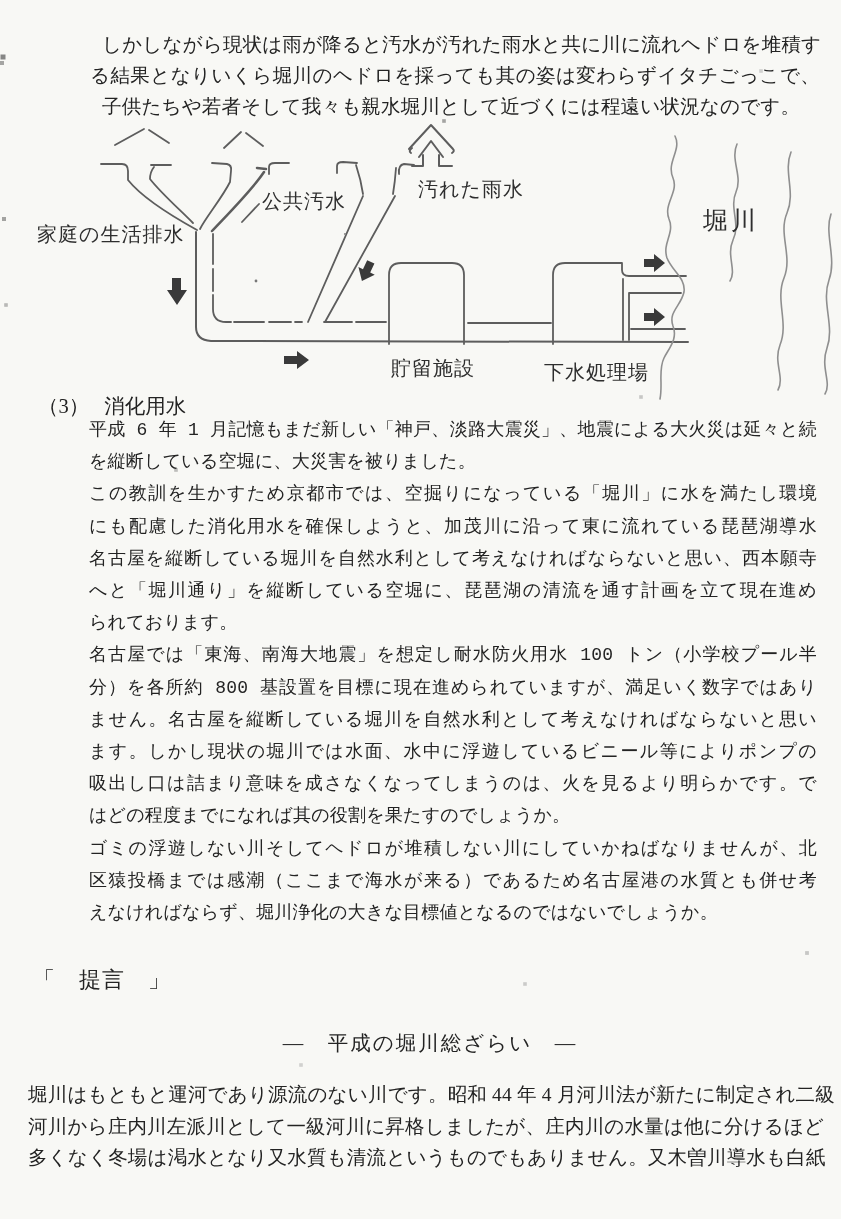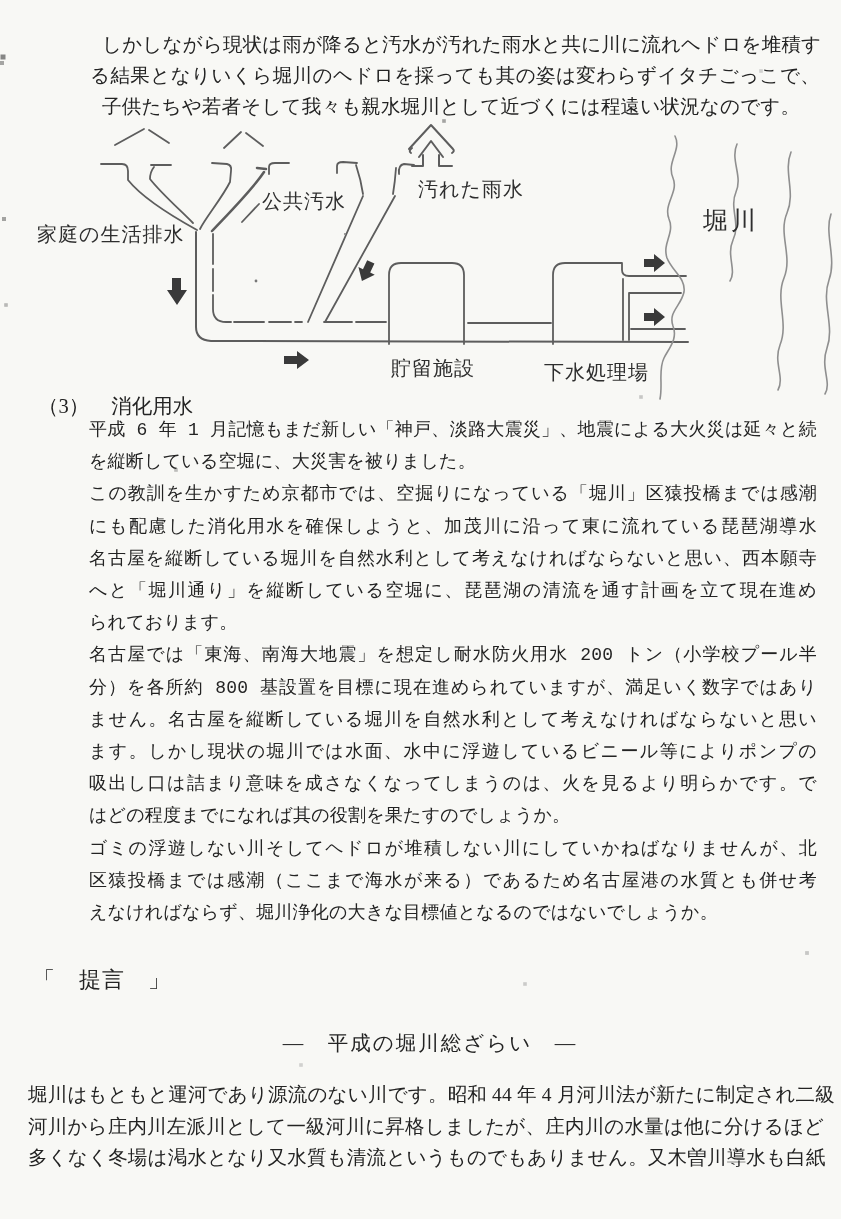--- a/index.html
+++ b/index.html
@@ -18,21 +18,21 @@
     text-align-last:justify;
     text-justify:inter-character;
     white-space:nowrap;
   }
   .tline.tend{ text-align-last:left; }
   .tline.tind{ text-indent:12px; }
   #intro{ left:90px; top:29px; width:730px; font-size:19.5px; line-height:31.2px; letter-spacing:.2px;}
   #section-body{ left:89px; top:414px; width:728px; font-size:18px; line-height:32.2px; letter-spacing:.2px;font-family:Liberation Mono, monospace;}
   #closing-para{ left:28px; top:1079px; width:790px; font-size:19.5px; line-height:31.5px; letter-spacing:.2px;}
   #section-heading{ position:absolute; left:38px; top:392px; font-size:20.5px; white-space:nowrap;}
-  #section-heading .ttl{ margin-left:22px; }
+  #section-heading .ttl{ margin-left:15px; }
   #proposal-title{ position:absolute; left:33px; top:965px; font-size:22px; letter-spacing:1px; white-space:nowrap;}
   #proposal-subtitle{ position:absolute; left:0; top:1029px; width:860px; text-align:center; font-size:20.5px; letter-spacing:2px;}
   
   #diagram-svg{ position:absolute; left:0; top:118px; }
   .dlabel{ position:absolute; font-size:20px; color:#2e2e2e; white-space:nowrap; letter-spacing:1px;}
   #lbl-household{ left:37px; top:221px; }
   #lbl-public{ left:262px; top:188px; }
   #lbl-rain{ left:418px; top:176px; }
   #lbl-river{ left:703px; top:204px; font-size:25px; letter-spacing:3px;}
   #lbl-storage{ left:391px; top:355px; }
@@ -142,26 +142,26 @@
   <div class="dlabel" id="lbl-river">堀川</div>
   <div class="dlabel" id="lbl-storage">貯留施設</div>
   <div class="dlabel" id="lbl-treatment">下水処理場</div>
 
   <div id="section-heading">
     <span class="num">（3）</span><span class="ttl">消化用水</span>
   </div>
   <div id="section-body" class="tblock">
       <div class="tline">平成 6 年 1 月記憶もまだ新しい「神戸、淡路大震災」、地震による大火災は延々と続</div>
       <div class="tline tend">を縦断している空堀に、大災害を被りました。</div>
-      <div class="tline">この教訓を生かすため京都市では、空掘りになっている「堀川」区猿投橋までは感潮</div>
+      <div class="tline">この教訓を生かすため京都市では、空掘りになっている「堀川」に水を満たし環境</div>
       <div class="tline">にも配慮した消化用水を確保しようと、加茂川に沿って東に流れている琵琶湖導水</div>
       <div class="tline">名古屋を縦断している堀川を自然水利として考えなければならないと思い、西本願寺</div>
       <div class="tline">へと「堀川通り」を縦断している空堀に、琵琶湖の清流を通す計画を立て現在進め</div>
       <div class="tline tend">られております。</div>
-      <div class="tline">名古屋では「東海、南海大地震」を想定し耐水防火用水 200 トン（小学校プール半</div>
+      <div class="tline">名古屋では「東海、南海大地震」を想定し耐水防火用水 100 トン（小学校プール半</div>
       <div class="tline">分）を各所約 800 基設置を目標に現在進められていますが、満足いく数字ではあり</div>
       <div class="tline">ません。名古屋を縦断している堀川を自然水利として考えなければならないと思い</div>
       <div class="tline">ます。しかし現状の堀川では水面、水中に浮遊しているビニール等によりポンプの</div>
       <div class="tline">吸出し口は詰まり意味を成さなくなってしまうのは、火を見るより明らかです。で</div>
       <div class="tline tend">はどの程度までになれば其の役割を果たすのでしょうか。</div>
       <div class="tline">ゴミの浮遊しない川そしてヘドロが堆積しない川にしていかねばなりませんが、北</div>
       <div class="tline">区猿投橋までは感潮（ここまで海水が来る）であるため名古屋港の水質とも併せ考</div>
       <div class="tline tend">えなければならず、堀川浄化の大きな目標値となるのではないでしょうか。</div>
     </div>
 

